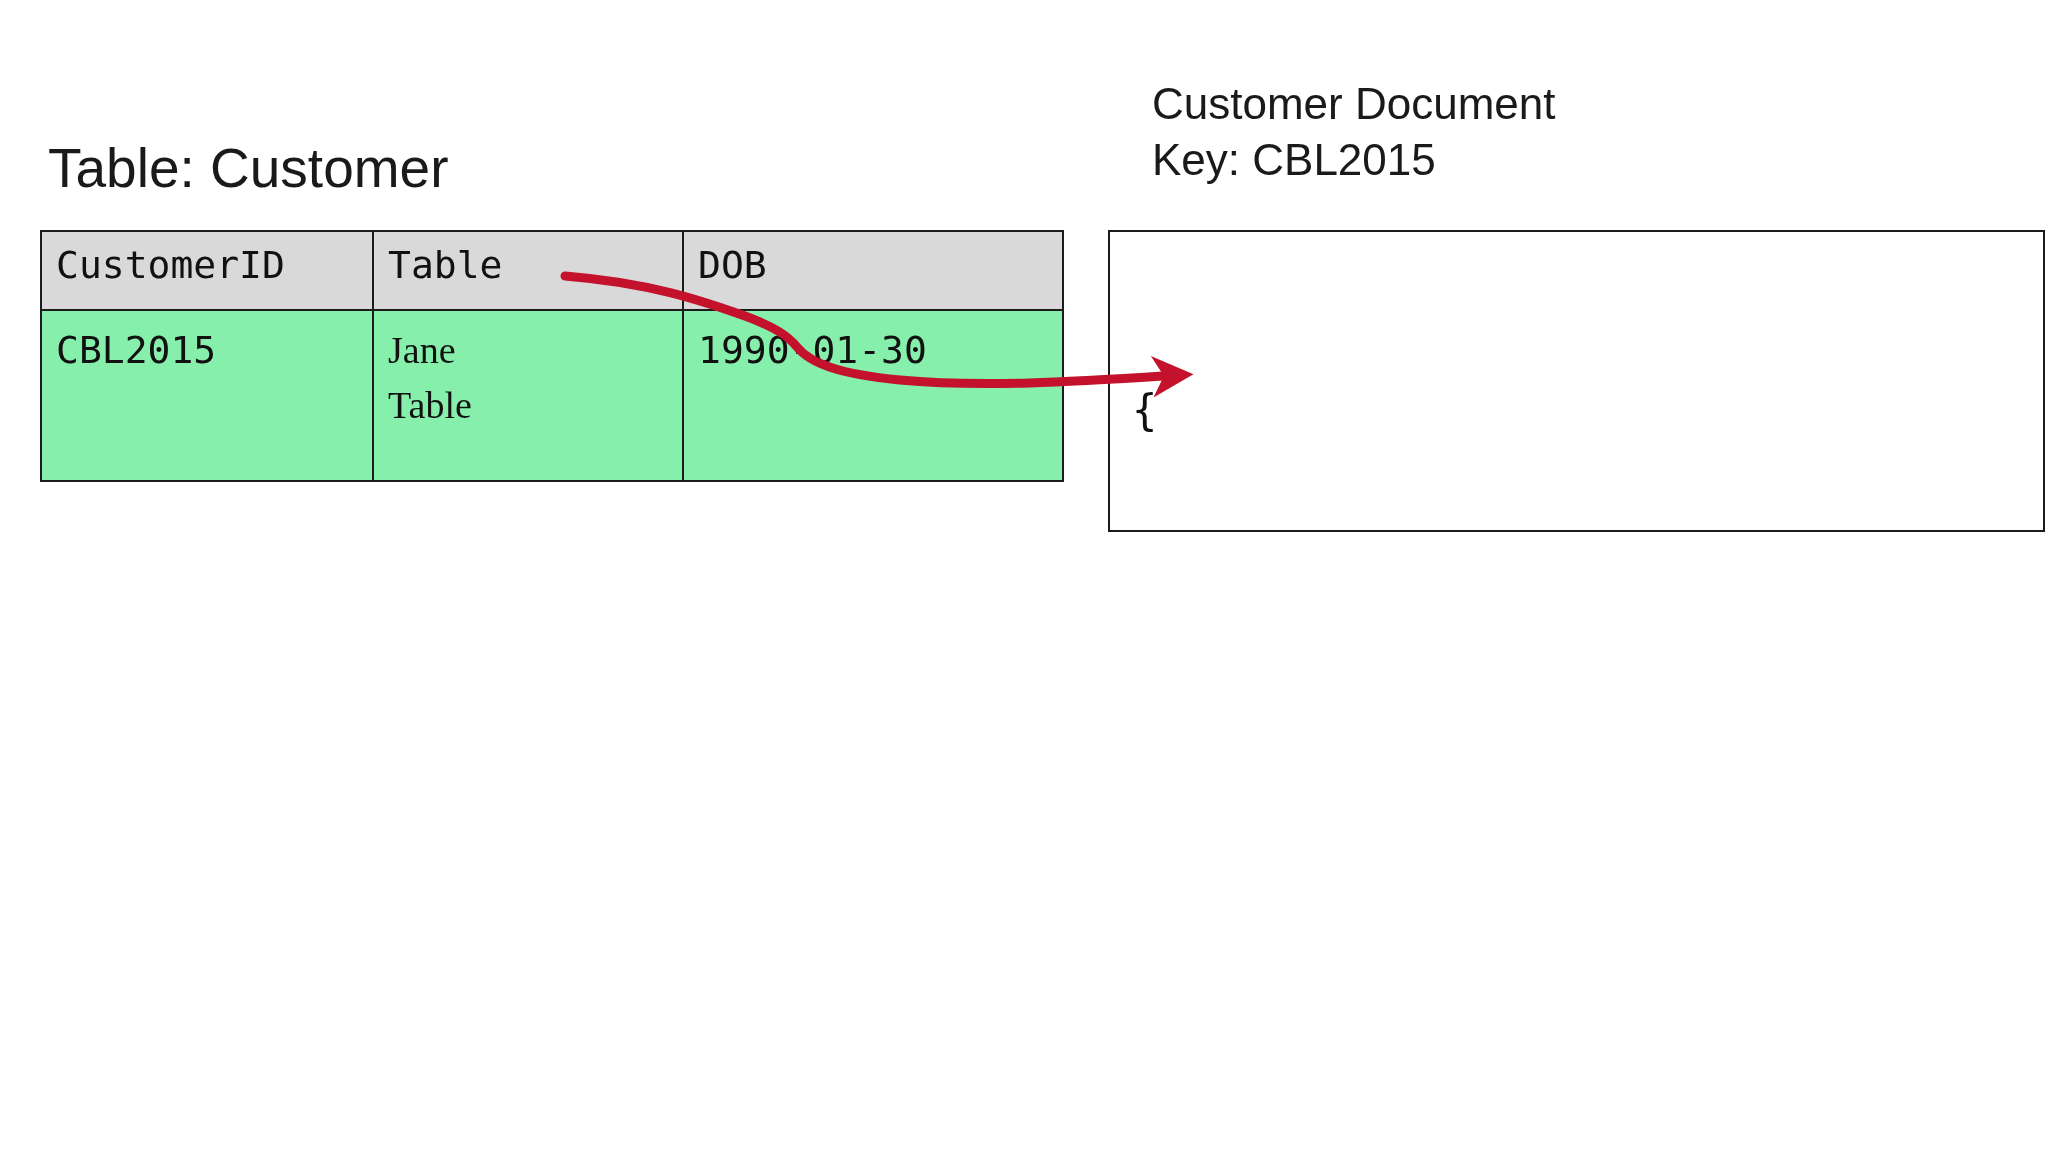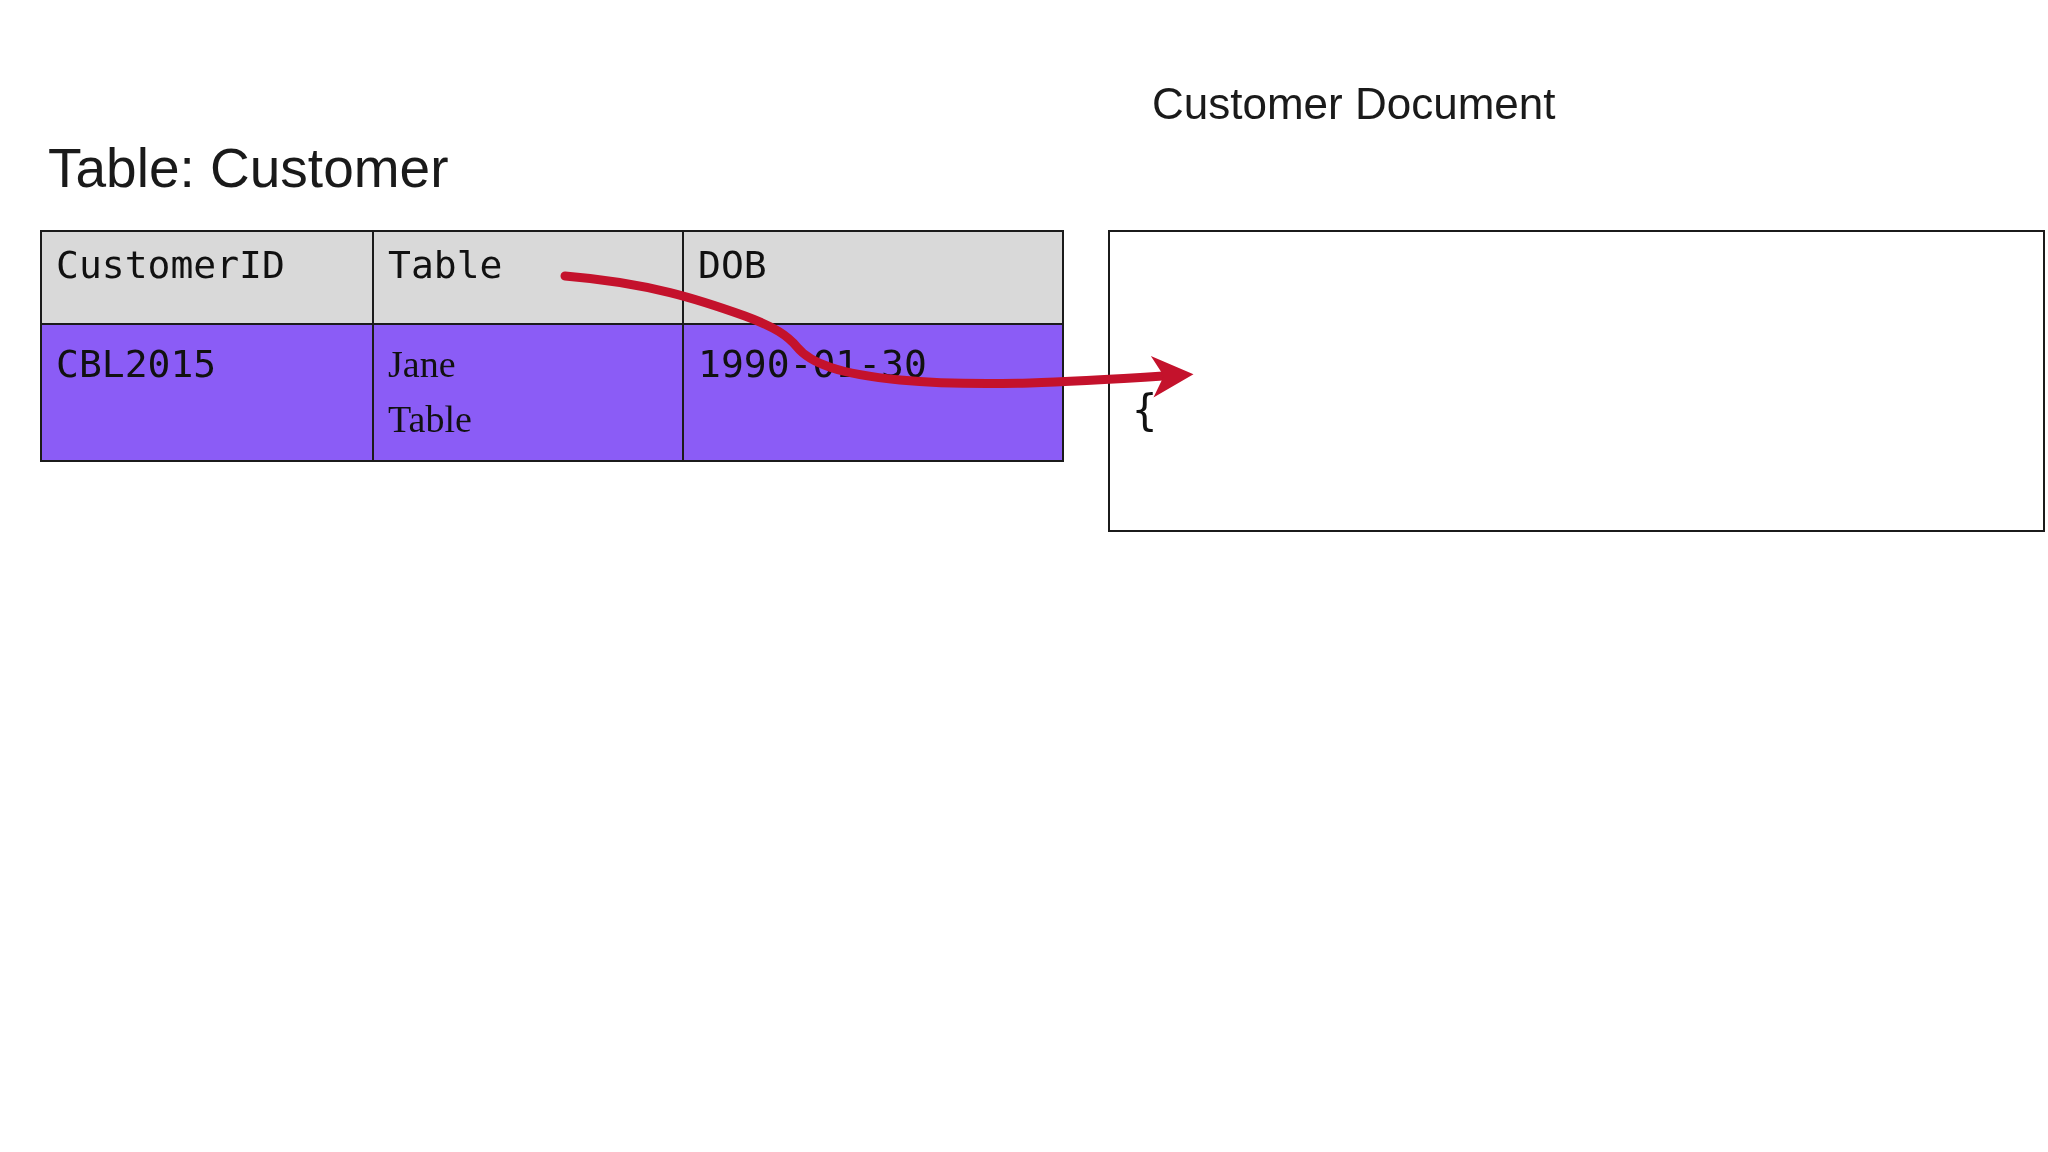--- a/index.html
+++ b/index.html
@@ -56,26 +56,26 @@
     padding: 6px 14px 10px 14px;
     text-align: left;
     vertical-align: top;
     font-weight: 400;
     font-size: 38px;
     line-height: 55px;
     color: #111111;
   }
   #customer-table thead th {
     background: #d9d9d9;
-    height: 93px;
+    height: 79px;
     box-sizing: border-box;
   }
   #customer-table tbody td {
-    background: #8b5cf6;
-    height: 137px;
+    background: #86efac;
+    height: 171px;
     box-sizing: border-box;
     padding-top: 12px;
   }
   .cell-line { display: block; white-space: pre; font-family: Liberation Serif, serif; }
 
   
   #doc-heading {
     position: absolute;
     left: 1152px;
     top: 76px;
@@ -146,20 +146,21 @@
           <span class="cell-line">Jane</span>
           <span class="cell-line">Table</span>
         </td>
         <td>1990-01-30</td>
       </tr>
     </tbody>
   </table>
 
   <div id="doc-heading">
     <span class="line">Customer Document</span>
+    <span class="line">Key: CBL2015</span>
   </div>
 
   <div id="document-box">
     <div id="document-body">
       <span class="json-line">{</span>
       
       
       
     </div>
   </div>

